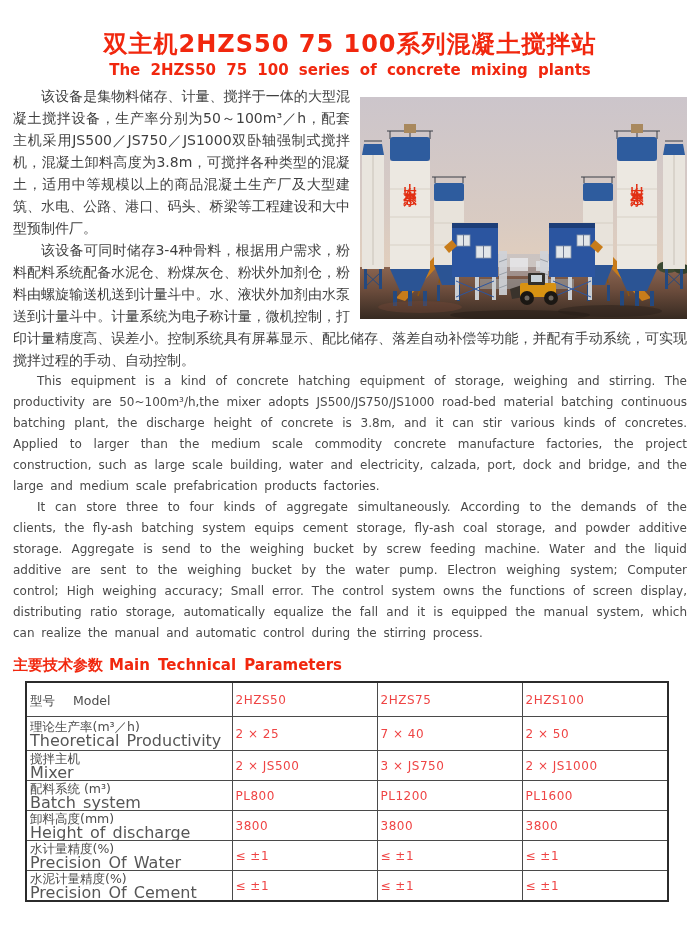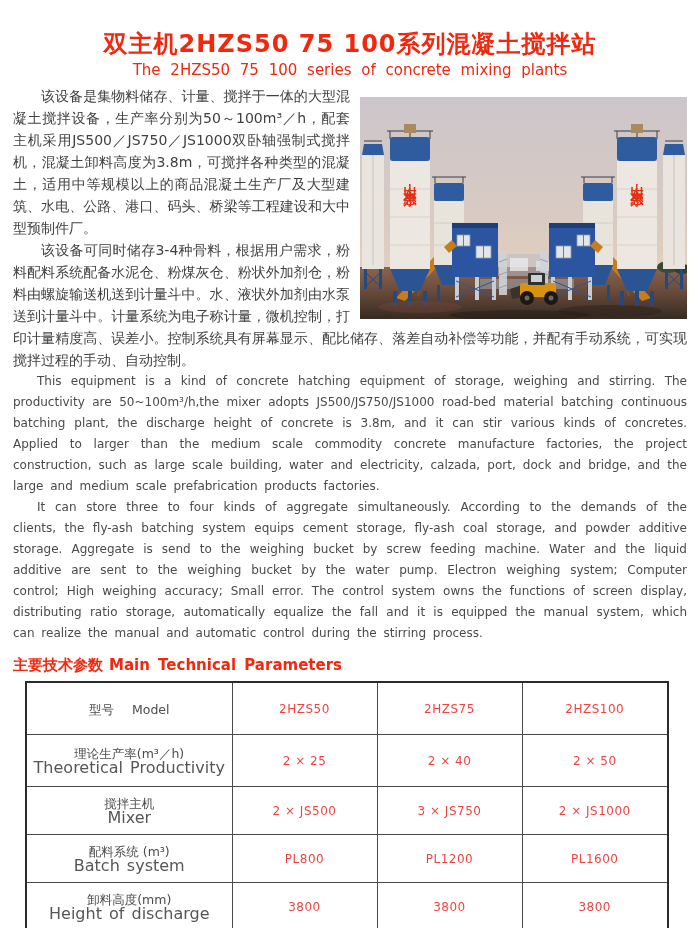--- a/index.html
+++ b/index.html
@@ -9,21 +9,21 @@
     color: #404040;
   }
   .page { box-sizing: border-box; width: 700px; padding: 8px 13px 0 13px; }
 
   .title {
     margin: 20px 0 1px 0; text-align: center;
     color: #f1270e; font-size: 24px; font-weight: bold; letter-spacing: 1px;
   }
   .subtitle {
     margin: 0 0 6px 0; text-align: center;
-    color: #f1270e; font-size: 15px; font-weight: normal; word-spacing: 5px;
+    color: #f1270e; font-size: 15px; font-weight: bold; word-spacing: 5px;
   }
 
   .photo-figure {
     float: right; width: 327px; height: 222px;
     margin: 12px 0 8px 10px; padding: 0; overflow: hidden;
   }
   .photo-figure svg { display: block; }
 
   p.cn {
     margin: 0; font-size: 14px; line-height: 22px;
@@ -38,22 +38,22 @@
     margin: 12px 0 6px 0; font-size: 15px; font-weight: bold; color: #f1270e;
   }
   .section-heading .en-part { word-spacing: 3px; margin-left: 6px; }
 
   table.spec {
     border-collapse: collapse; table-layout: fixed;
     width: 642px; margin-left: 12px;
     border: 2px solid #2b2b2b;
   }
   table.spec td {
-    border: 1px solid #4a4a4a; text-align: center; vertical-align: middle;
-    padding: 10px 3px; overflow: hidden;
+    border: 1px solid #4a4a4a; vertical-align: middle;
+    padding: 1px 3px; overflow: hidden;
   }
   tr.r-model td { height: 31px; }
   tr.r-tall td  { height: 31px; }
   tr.r-std td   { height: 25px; }
   .lab-cn { font-size: 12.5px; color: #4c4c4c; line-height: 14px; }
   .lab-en { font-size: 16px; color: #565656; line-height: 13px; word-spacing: 2px; }
   .val    { font-size: 12px; color: #ef4444; letter-spacing: 0.5px; }
   .model-gap { display: inline-block; width: 18px; }
 
   .silo-text {
@@ -208,21 +208,21 @@
           <td class="val">2HZS75</td>
           <td class="val">2HZS100</td>
         </tr>
 
         <tr class="r-tall">
           <td>
             <div class="lab-cn">理论生产率(m³／h)</div>
             <div class="lab-en">Theoretical Productivity</div>
           </td>
           <td class="val">2 × 25</td>
-          <td class="val">2 × 40</td>
+          <td class="val">7 × 40</td>
           <td class="val">2 × 50</td>
         </tr>
 
         <tr class="r-std">
           <td>
             <div class="lab-cn">搅拌主机</div>
             <div class="lab-en">Mixer</div>
           </td>
           <td class="val">2 × JS500</td>
           <td class="val">3 × JS750</td>

